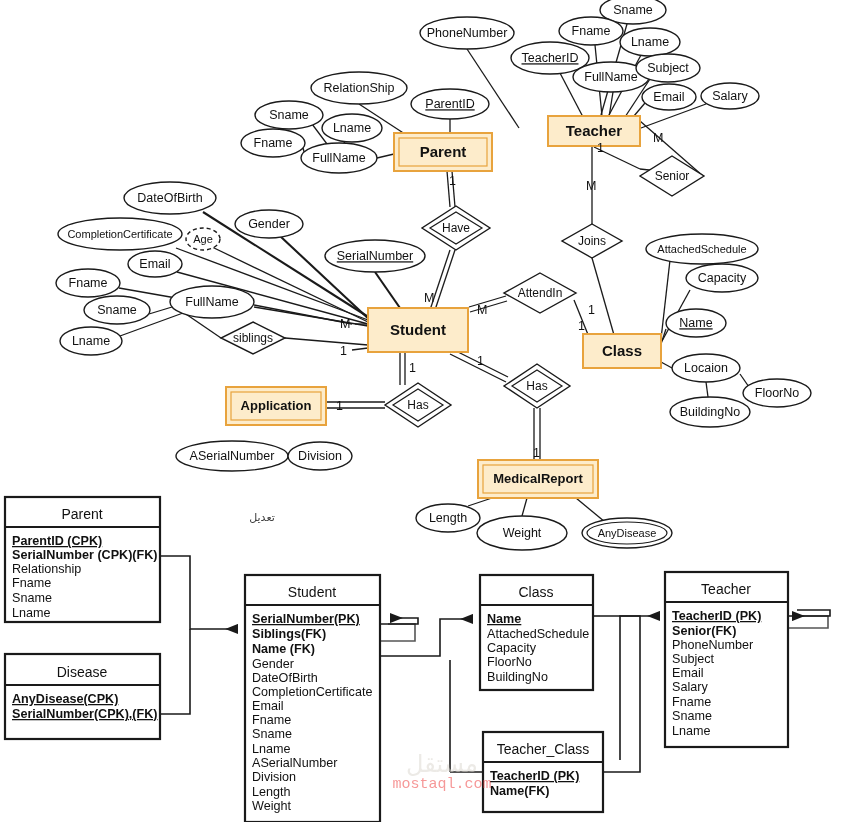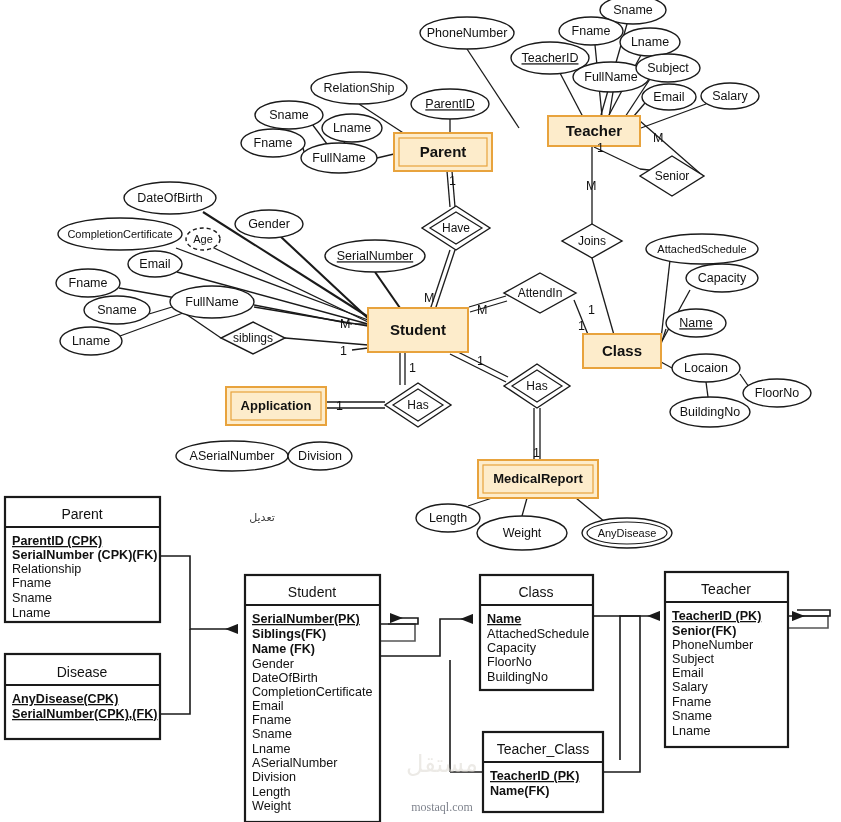--- a/index.html
+++ b/index.html
@@ -33,24 +33,24 @@
   .tbl-title{font-family:"Liberation Sans",sans-serif;font-size:14px;fill:#111;text-anchor:middle;}
   .tbl-attr{font-family:"Liberation Sans",sans-serif;font-size:12.6px;fill:#111;}
   .tbl-attr.b{font-weight:bold;}
   .tbl-attr.u{text-decoration:underline;}
   .conn{stroke:#1a1a1a;stroke-width:1.6;fill:none;}
   .conn-g{stroke:#555;stroke-width:1.6;fill:none;}
 
   .arabic{font-family:"DejaVu Sans",sans-serif;font-size:11px;fill:#3a3a3a;text-anchor:middle;}
 
   #watermark{position:absolute;left:352px;top:752px;width:180px;height:62px;
-    display:flex;flex-direction:column;align-items:center;justify-content:space-between;
+    display:flex;flex-direction:column;align-items:center;justify-content:flex-start;
     pointer-events:none;opacity:.55;}
   #watermark .wm-ar{font-family:"DejaVu Sans",sans-serif;font-size:24px;color:#ddd9d2;line-height:1;letter-spacing:1px;}
-  #watermark .wm-en{font-family:Liberation Serif, serif;font-size:12px;color:#0f172a;line-height:1.2;}
+  #watermark .wm-en{font-family:Liberation Mono, monospace;font-size:15px;color:#ef4444;line-height:1.2;}
 </style>
 </head>
 <body>
 
 <div id="page">
 
   <svg id="erd-svg" viewBox="0 0 841 822" xmlns="http://www.w3.org/2000/svg">
     <defs>
       <marker id="arrowL" markerWidth="9" markerHeight="9" refX="8" refY="3.2" orient="auto" markerUnits="strokeWidth">
         <path d="M8,0 L0,3.2 L8,6.4 z" fill="#1a1a1a"></path>

